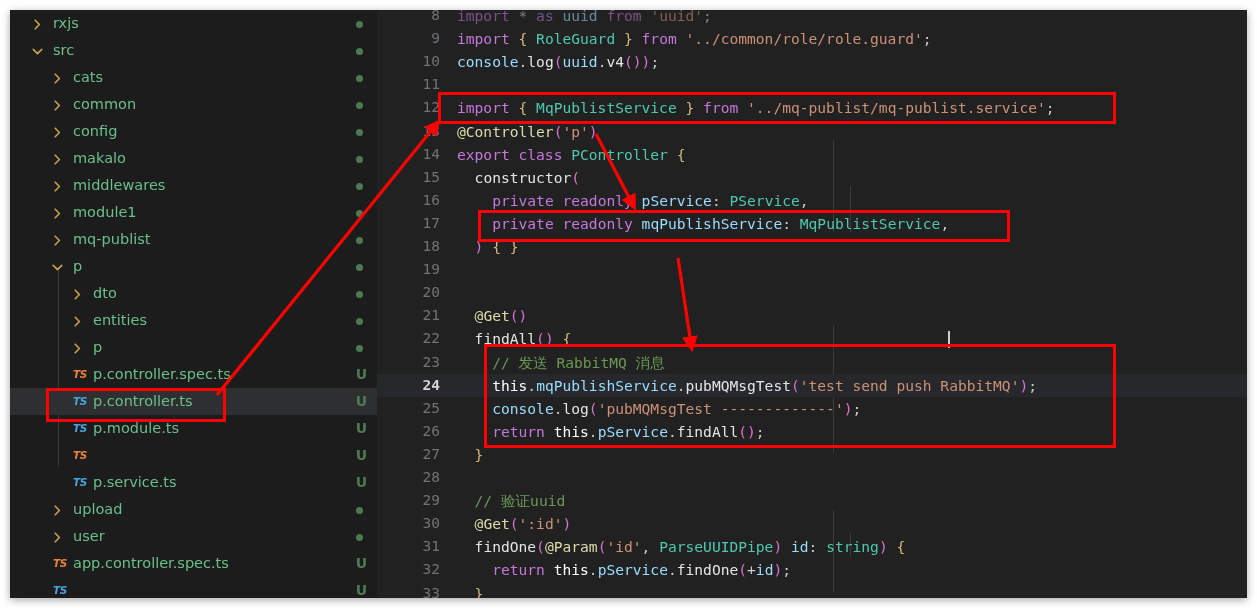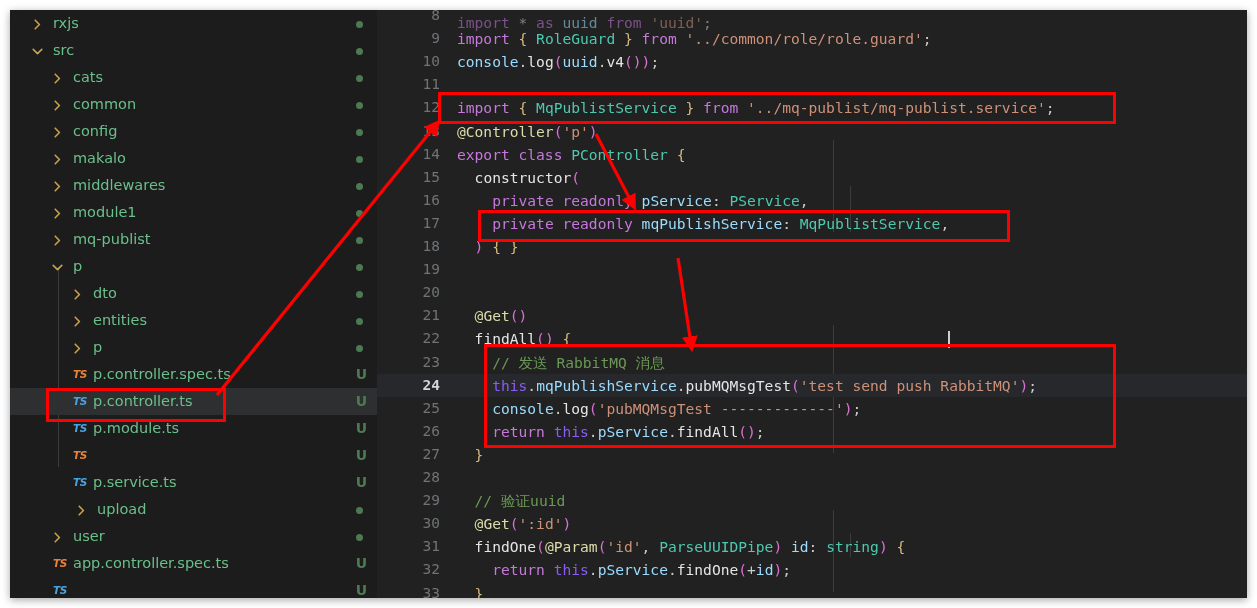--- a/index.html
+++ b/index.html
@@ -37,21 +37,21 @@
           font-family:"DejaVu Sans Mono",monospace;font-size:14.5px;color:#6f7478;
           line-height:23.1px;}
   .gutter.active{color:#d6d6d6;font-weight:bold;}
   .code{position:absolute;left:80px;white-space:pre;
         font-family:"DejaVu Sans Mono",monospace;font-size:14.6px;line-height:23.1px;}
   .indent{position:absolute;width:1px;background:#3a3d40;}
   .caret{position:absolute;width:1.5px;background:#cfcfcf;}
 
   
   .kw{color:#c678dd;}        
-  .kw2{color:#8b5cf6;}       
+  .kw2{color:#ffffff;}       
   .brc{color:#d7ba7d;}       
   .str{color:#ce9178;}       
   .typ{color:#4ec9b0;}       
   .fn{color:#e5e5e5;}        
   .var{color:#9cdcfe;}
   .cmt{color:#6a9955;}
   .pun{color:#cccccc;}
   .dec{color:#dcdcaa;}
   .paren2{color:#da70d6;}
   .dim{opacity:.55;}
@@ -203,21 +203,21 @@
         </div>
         <div class="row" style="top: 432px; position: absolute; left: 0px; right: 0px;">
           <span class="tsicon orange" style="left: 63px; top: 0px; height: 27px; line-height: 27px;">TS</span>
           <span class="ustat">U</span>
         </div>
         <div class="row" style="top: 459px; position: absolute; left: 0px; right: 0px;">
           <span class="tsicon blue" style="left: 63px; top: 0px; height: 27px; line-height: 27px;">TS</span>
           <span class="lbl" style="left: 83px;">p.service.ts</span>
           <span class="ustat">U</span>
         </div>
-        <div class="row" style="top: 486px; position: absolute; left: 0px; right: 0px; margin-left: 24px;">
+        <div class="row" style="top: 486px; position: absolute; left: 0px; right: 0px;">
           <span class="chev" style="left: 42px;">
             <svg width="11" height="11" viewBox="0 0 11 11">
               <path d="M3.2,1.2 L7.4,5.5 L3.2,9.8" fill="none" stroke="#c8a24a" stroke-width="1.6" stroke-linecap="round" stroke-linejoin="round"></path>
             </svg>
           </span>
           <span class="lbl" style="left: 63px;">upload</span>
           <span class="dot"></span>
         </div>
         <div class="row" style="top: 513px; position: absolute; left: 0px; right: 0px;">
           <span class="chev" style="left: 42px;">
@@ -242,21 +242,21 @@
 
   <div id="editor">
     <div class="indent" style="left:456px;top:130px;height:92px;"></div>
     <div class="indent" style="left:456px;top:315px;height:128px;"></div>
     <div class="indent" style="left:456px;top:500px;height:82px;"></div>
     <div class="indent" style="left:473px;top:176px;height:46px;"></div>
     <div class="indent" style="left:473px;top:523px;height:24px;"></div>
     <div id="editor-lines">
         <div class="cline" style="top: -6px;"></div>
         <div class="gutter" style="top: -6px;">8</div>
-        <div class="code dim" style="top: -6px; margin-top: 7px;"><span class="kw">import</span><span class="pun"> </span><span class="pun">*</span><span class="pun"> </span><span class="kw">as</span><span class="pun"> </span><span class="var">uuid</span><span class="pun"> </span><span class="kw">from</span><span class="pun"> </span><span class="str">'uuid'</span><span class="pun">;</span></div>
+        <div class="code dim" style="top: -6px;"><span class="kw">import</span><span class="pun"> </span><span class="pun">*</span><span class="pun"> </span><span class="kw">as</span><span class="pun"> </span><span class="var">uuid</span><span class="pun"> </span><span class="kw">from</span><span class="pun"> </span><span class="str">'uuid'</span><span class="pun">;</span></div>
         <div class="cline" style="top: 17.1px;"></div>
         <div class="gutter" style="top: 17.1px;">9</div>
         <div class="code" style="top: 17.1px;"><span class="kw">import</span><span class="pun"> </span><span class="brc">{</span><span class="pun"> </span><span class="typ">RoleGuard</span><span class="pun"> </span><span class="brc">}</span><span class="pun"> </span><span class="kw">from</span><span class="pun"> </span><span class="str">'../common/role/role.guard'</span><span class="pun">;</span></div>
         <div class="cline" style="top: 40.2px;"></div>
         <div class="gutter" style="top: 40.2px;">10</div>
         <div class="code" style="top: 40.2px;"><span class="var">console</span><span class="pun">.</span><span class="fn">log</span><span class="paren2">(</span><span class="var">uuid</span><span class="pun">.</span><span class="fn">v4</span><span class="paren2">(</span><span class="paren2">)</span><span class="paren2">)</span><span class="pun">;</span></div>
         <div class="cline" style="top: 63.3px;"></div>
         <div class="gutter" style="top: 63.3px;">11</div>
         <div class="code" style="top: 63.3px;"></div>
         <div class="cline" style="top: 86.4px;"></div>

